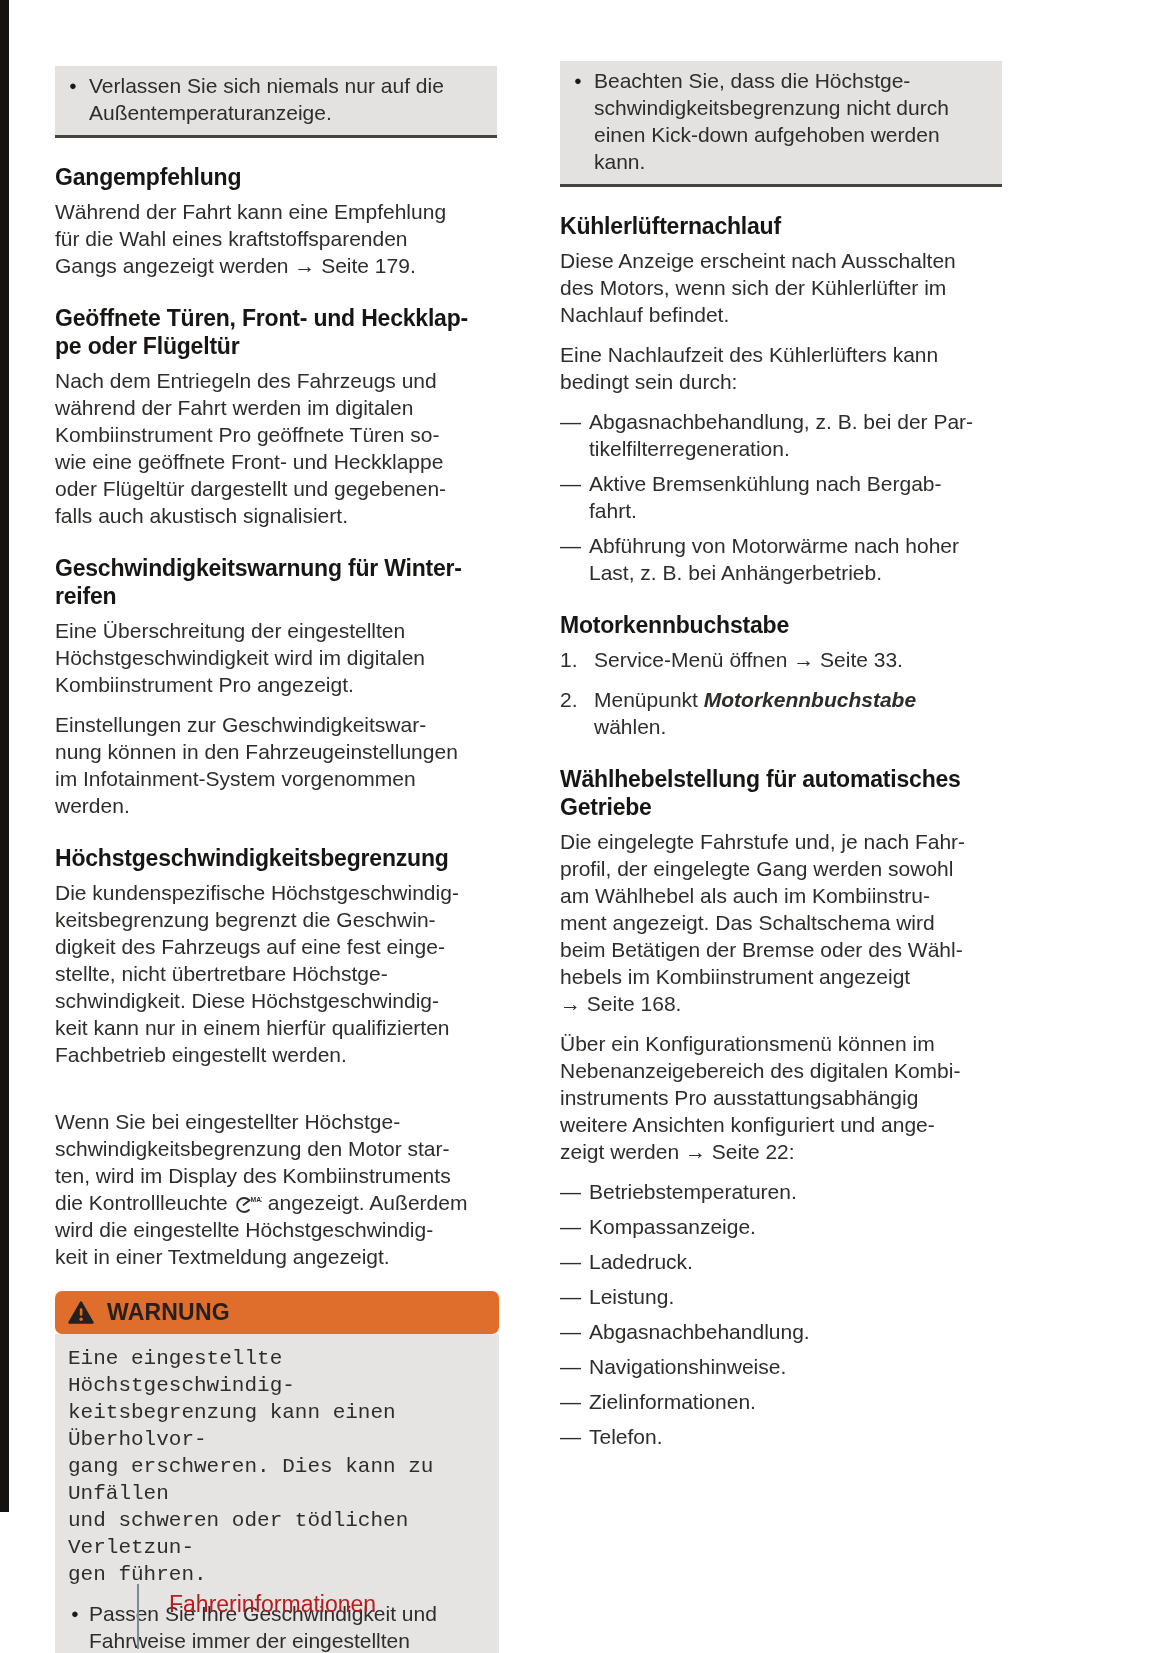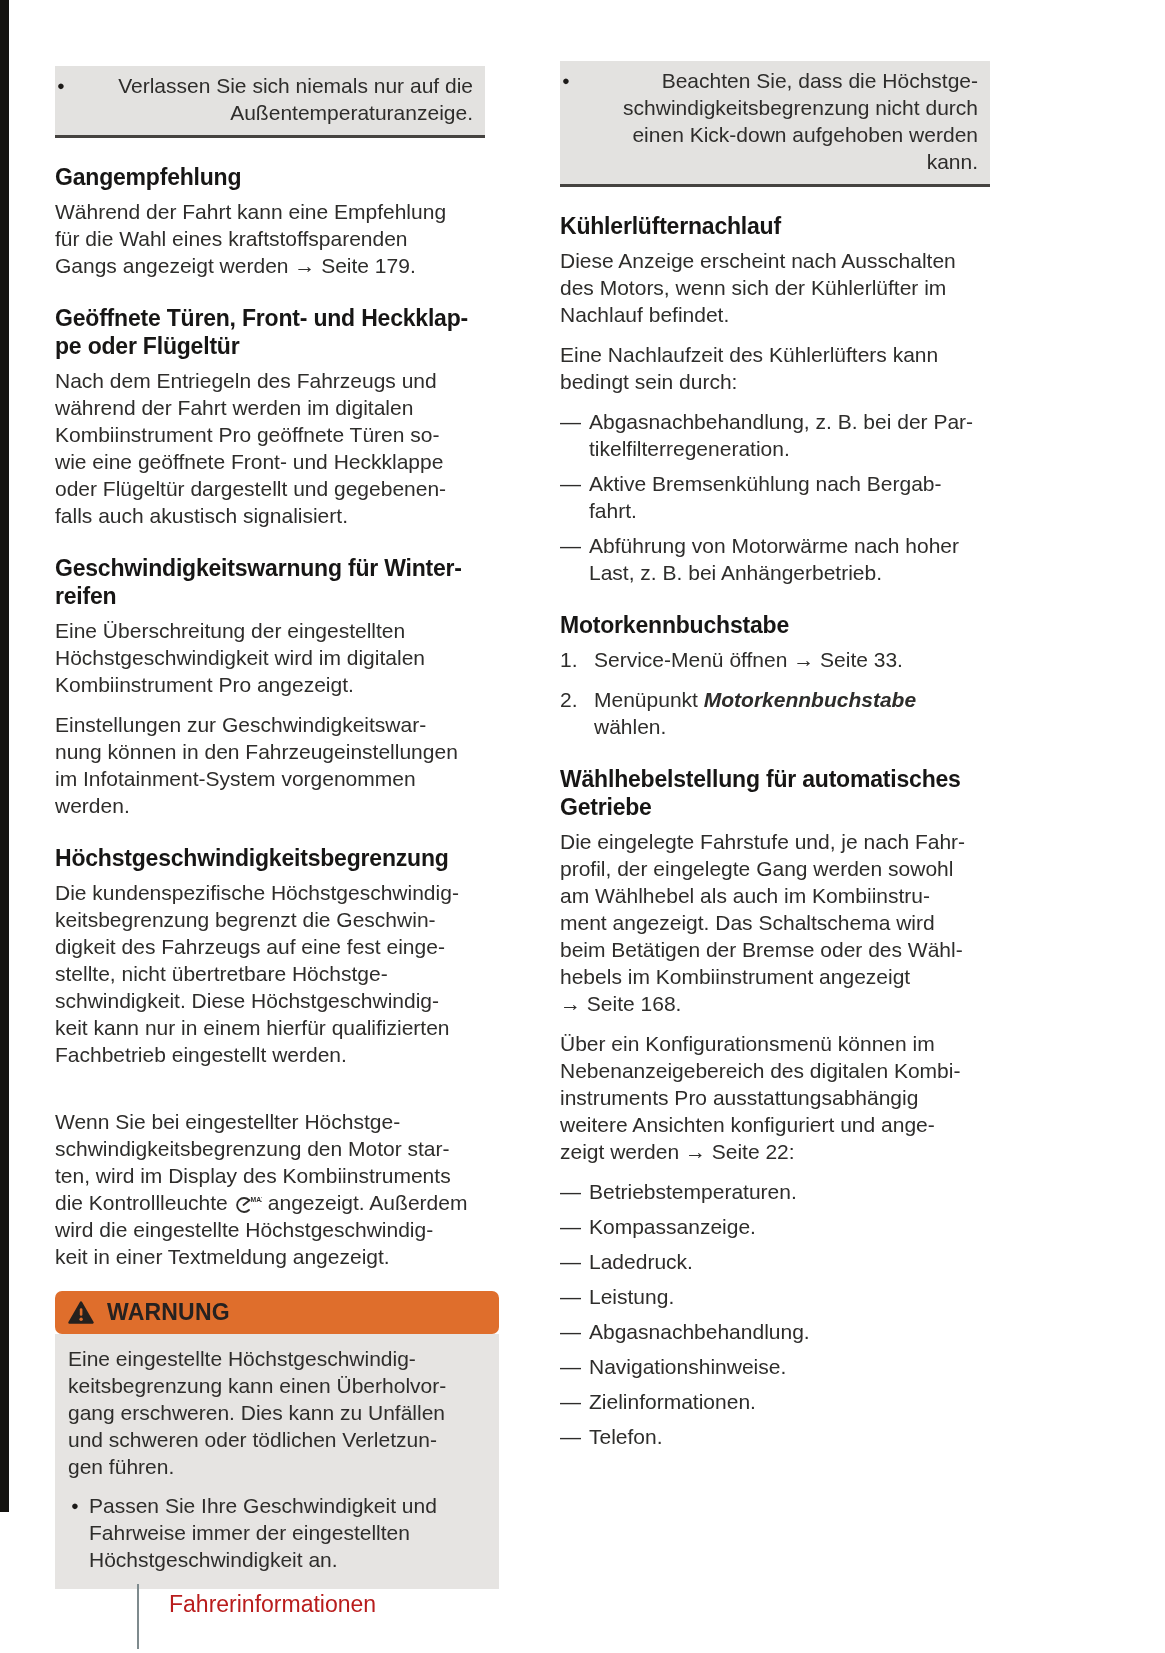--- a/index.html
+++ b/index.html
@@ -28,44 +28,43 @@
     font-size:23px; line-height:28px;
     margin:25px 0 7px 0;
     color:#171615; font-weight:bold;
     letter-spacing:-0.2px;
     white-space:pre-line;
   }
   p { margin:0 0 13px 0; }
   .note {
     background:#e3e2e0;
     border-bottom:3px solid #454340;
-    padding:6px 12px 9px 0;
+    padding:6px 12px 9px 12px;
     margin:0 0 20px 0;
     width:418px;
-    text-align:right;
   }
   .bullet-item { position:relative; padding-left:22px; }
   .b-dot { position:absolute; left:2px; top:0; font-size:13px; color:#1c1a18; }
   .b-dot::before { content:"●"; }
   .dash-item { position:relative; padding-left:29px; margin:0 0 8px 0; }
   .dash-item::before { content:"—"; position:absolute; left:0; top:0; }
   .num-item { position:relative; padding-left:34px; margin:0 0 13px 0; }
   .num { position:absolute; left:0; top:0; }
   .emph { font-weight:bold; font-style:italic; }
   .warn { margin-top:21px; width:444px; }
   .warn-head {
     display:flex; align-items:center; gap:13px;
     background:#df6e2c;
     padding:8px 13px;
     font-weight:bold; font-size:23px; line-height:27px;
     color:#262120; letter-spacing:0.2px;border-radius:7px;
   }
   .warn-head svg { flex:0 0 auto; display:block; }
   .warn-body { background:#e6e4e2; padding:11px 13px 16px 13px; }
-  .warn-body p { margin:0 0 12px 0; }
+  .warn-body p { margin:0 0 12px 0;font-family:Liberation Mono, monospace; }
   .warn-body .bullet-item { padding-left:21px; }
   .warn-body .b-dot { left:3px; }
   .maxicon { display:inline-block; vertical-align:-4px; margin:0 6px; }
   .maxicon svg { display:block; }
   .footer-num {
     position:absolute; left:92px; top:1684px;
     font-size:24px; line-height:28px; color:#6f7c81;margin-top:20px;
   }
   .footer-rule {
     position:absolute; left:137px; top:1584px;

